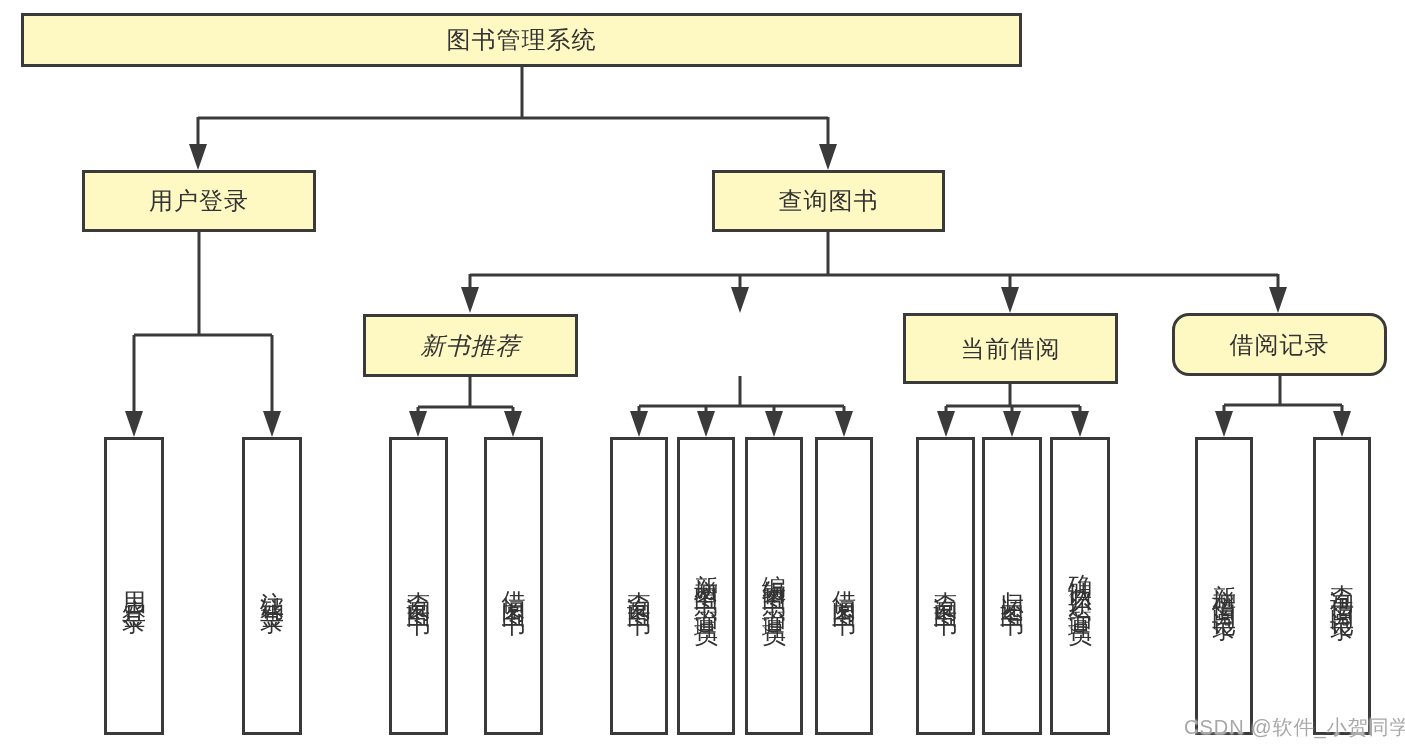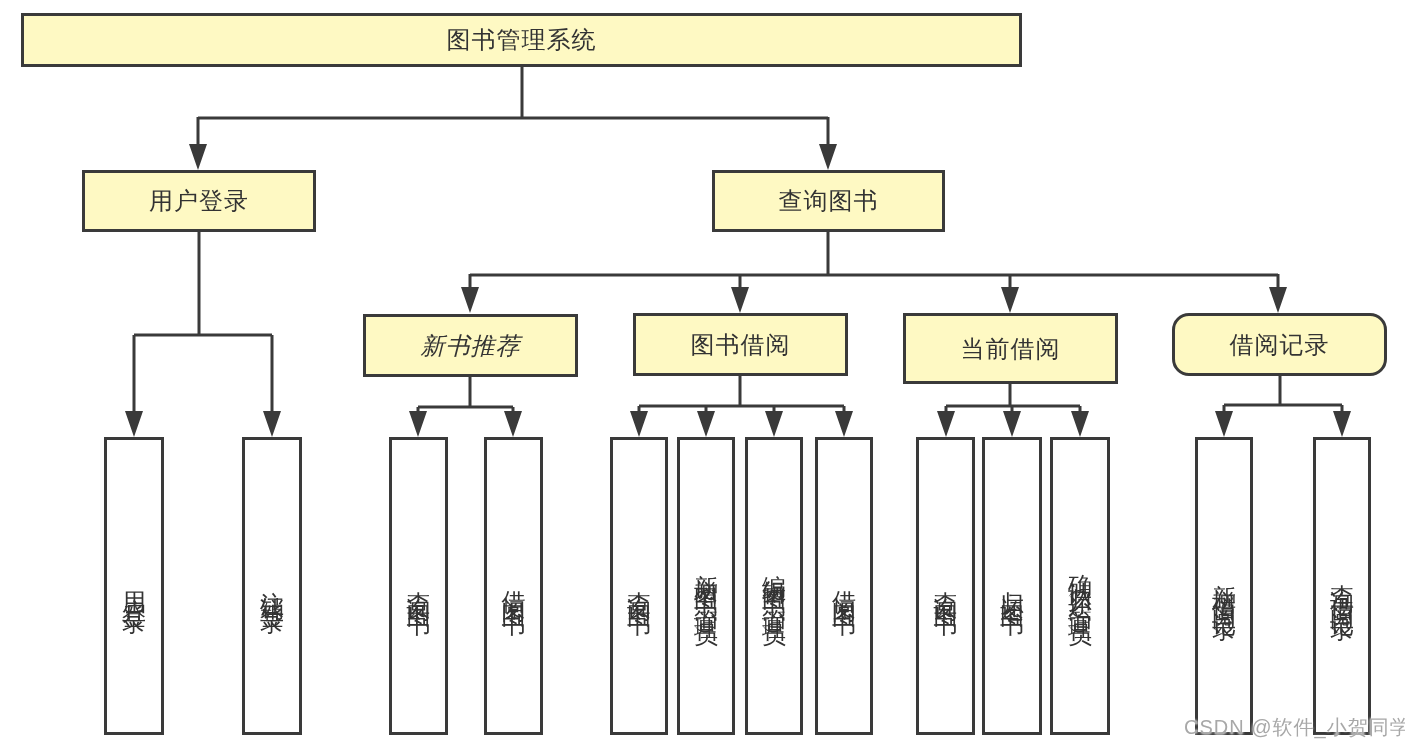--- a/index.html
+++ b/index.html
@@ -84,23 +84,20 @@
   <div class="node" style="left:82px; top:170px; width:234px; height:62px;">
     <span>用户登录</span>
   </div>
   <div class="node" style="left:712px; top:170px; width:233px; height:62px;">
     <span>查询图书</span>
   </div>
 
   <div class="node" style="left:363px; top:314px; width:215px; height:63px;font-style:italic;">
     <span>新书推荐</span>
   </div>
-  <div class="node" style="left:633px; top:313px; width:215px; height:63px;">
-    <span>图书借阅</span>
-  </div>
   <div class="node" style="left:903px; top:313px; width:215px; height:71px;">
     <span>当前借阅</span>
   </div>
   <div class="node" style="left:1172px; top:313px; width:215px; height:63px;border-radius:17px;">
     <span>借阅记录</span>
   </div>
 
   <div class="vnode" style="left:104px; top:437px; width:60px; height:298px;">
     <span class="vlabel">用户登录</span>
   </div>

